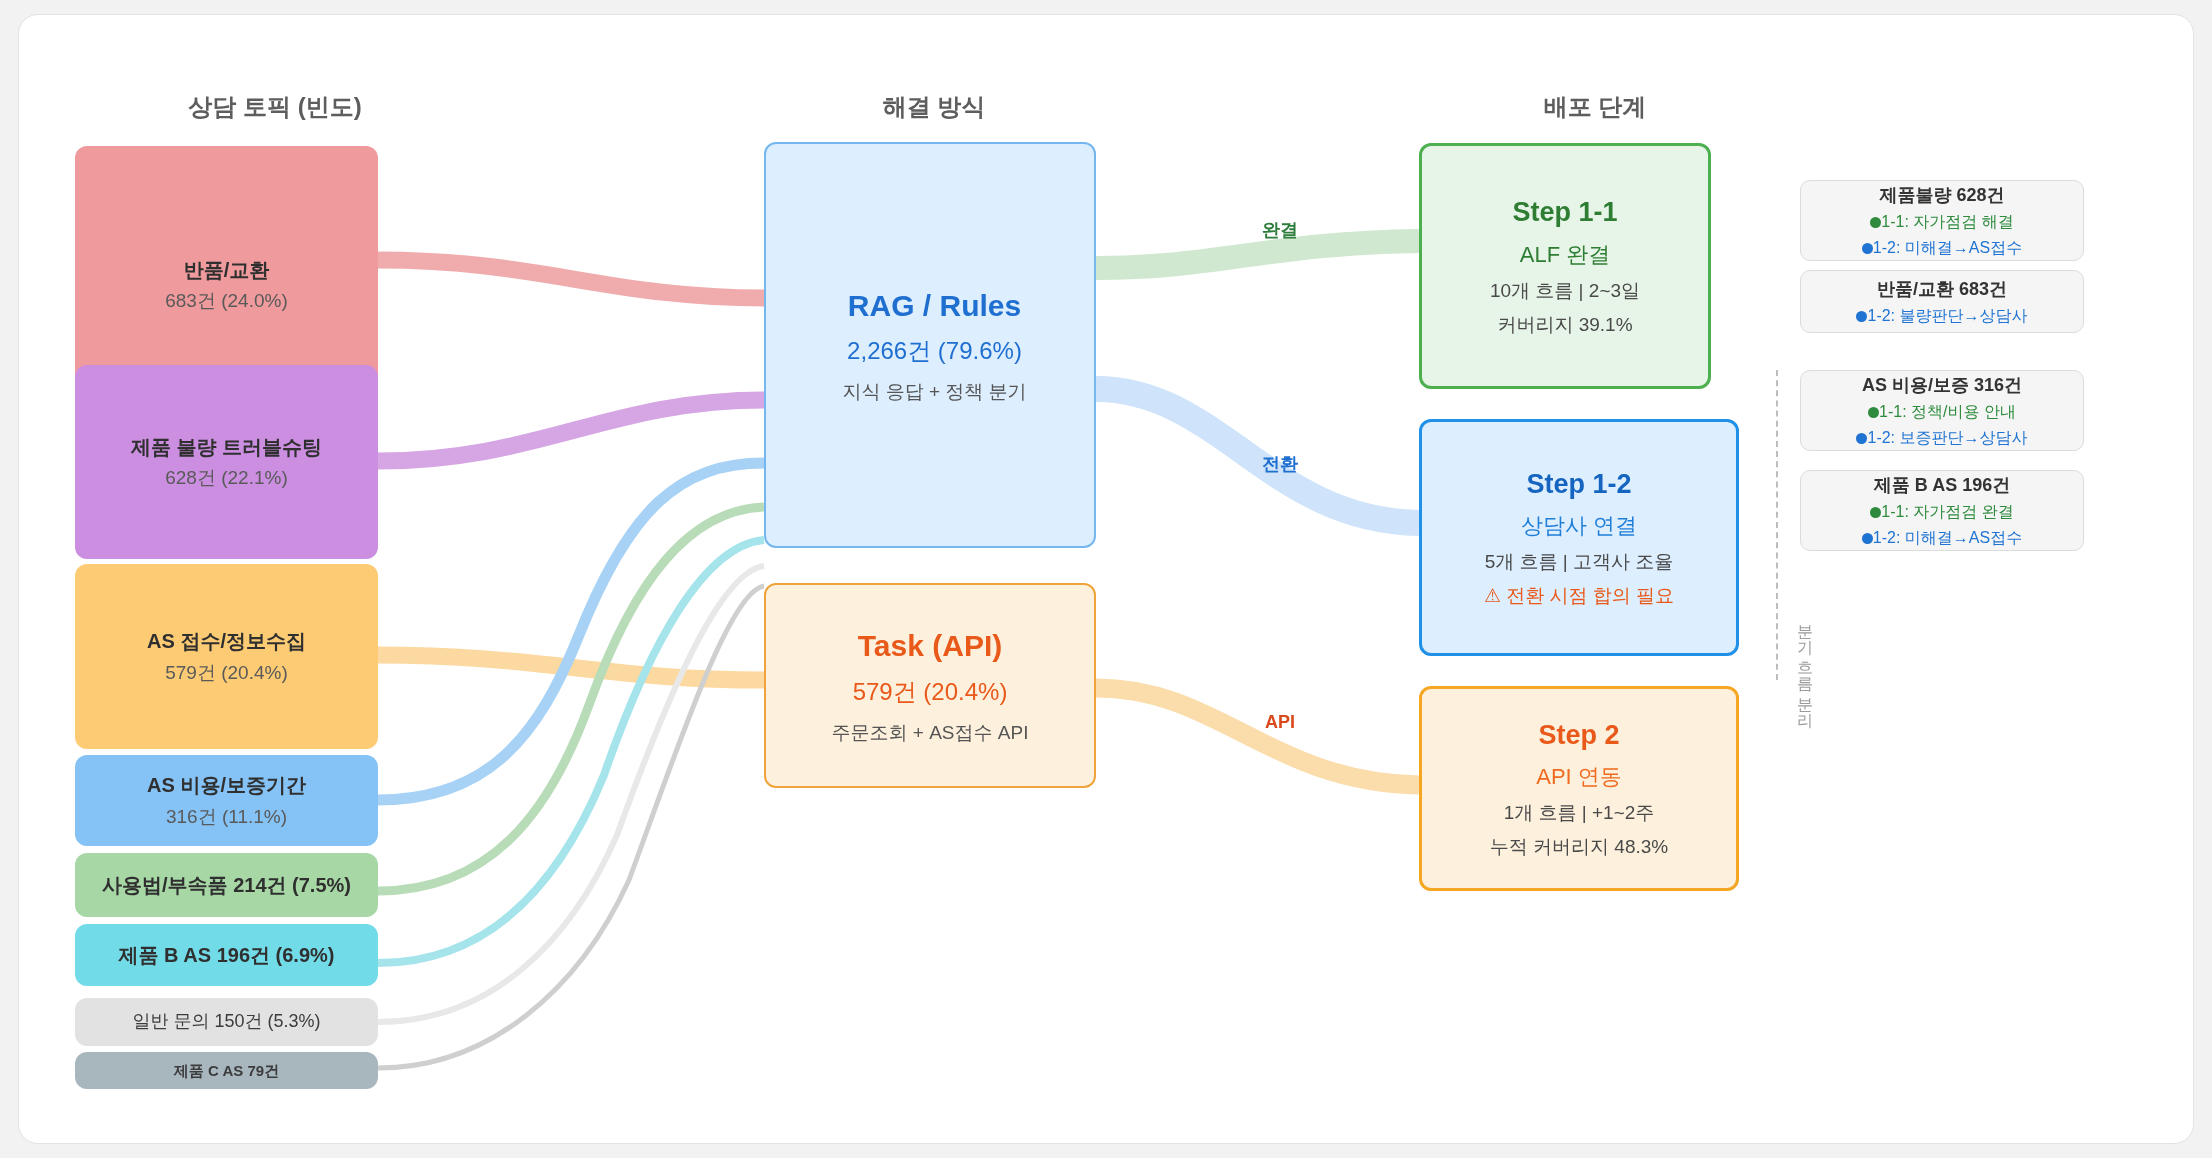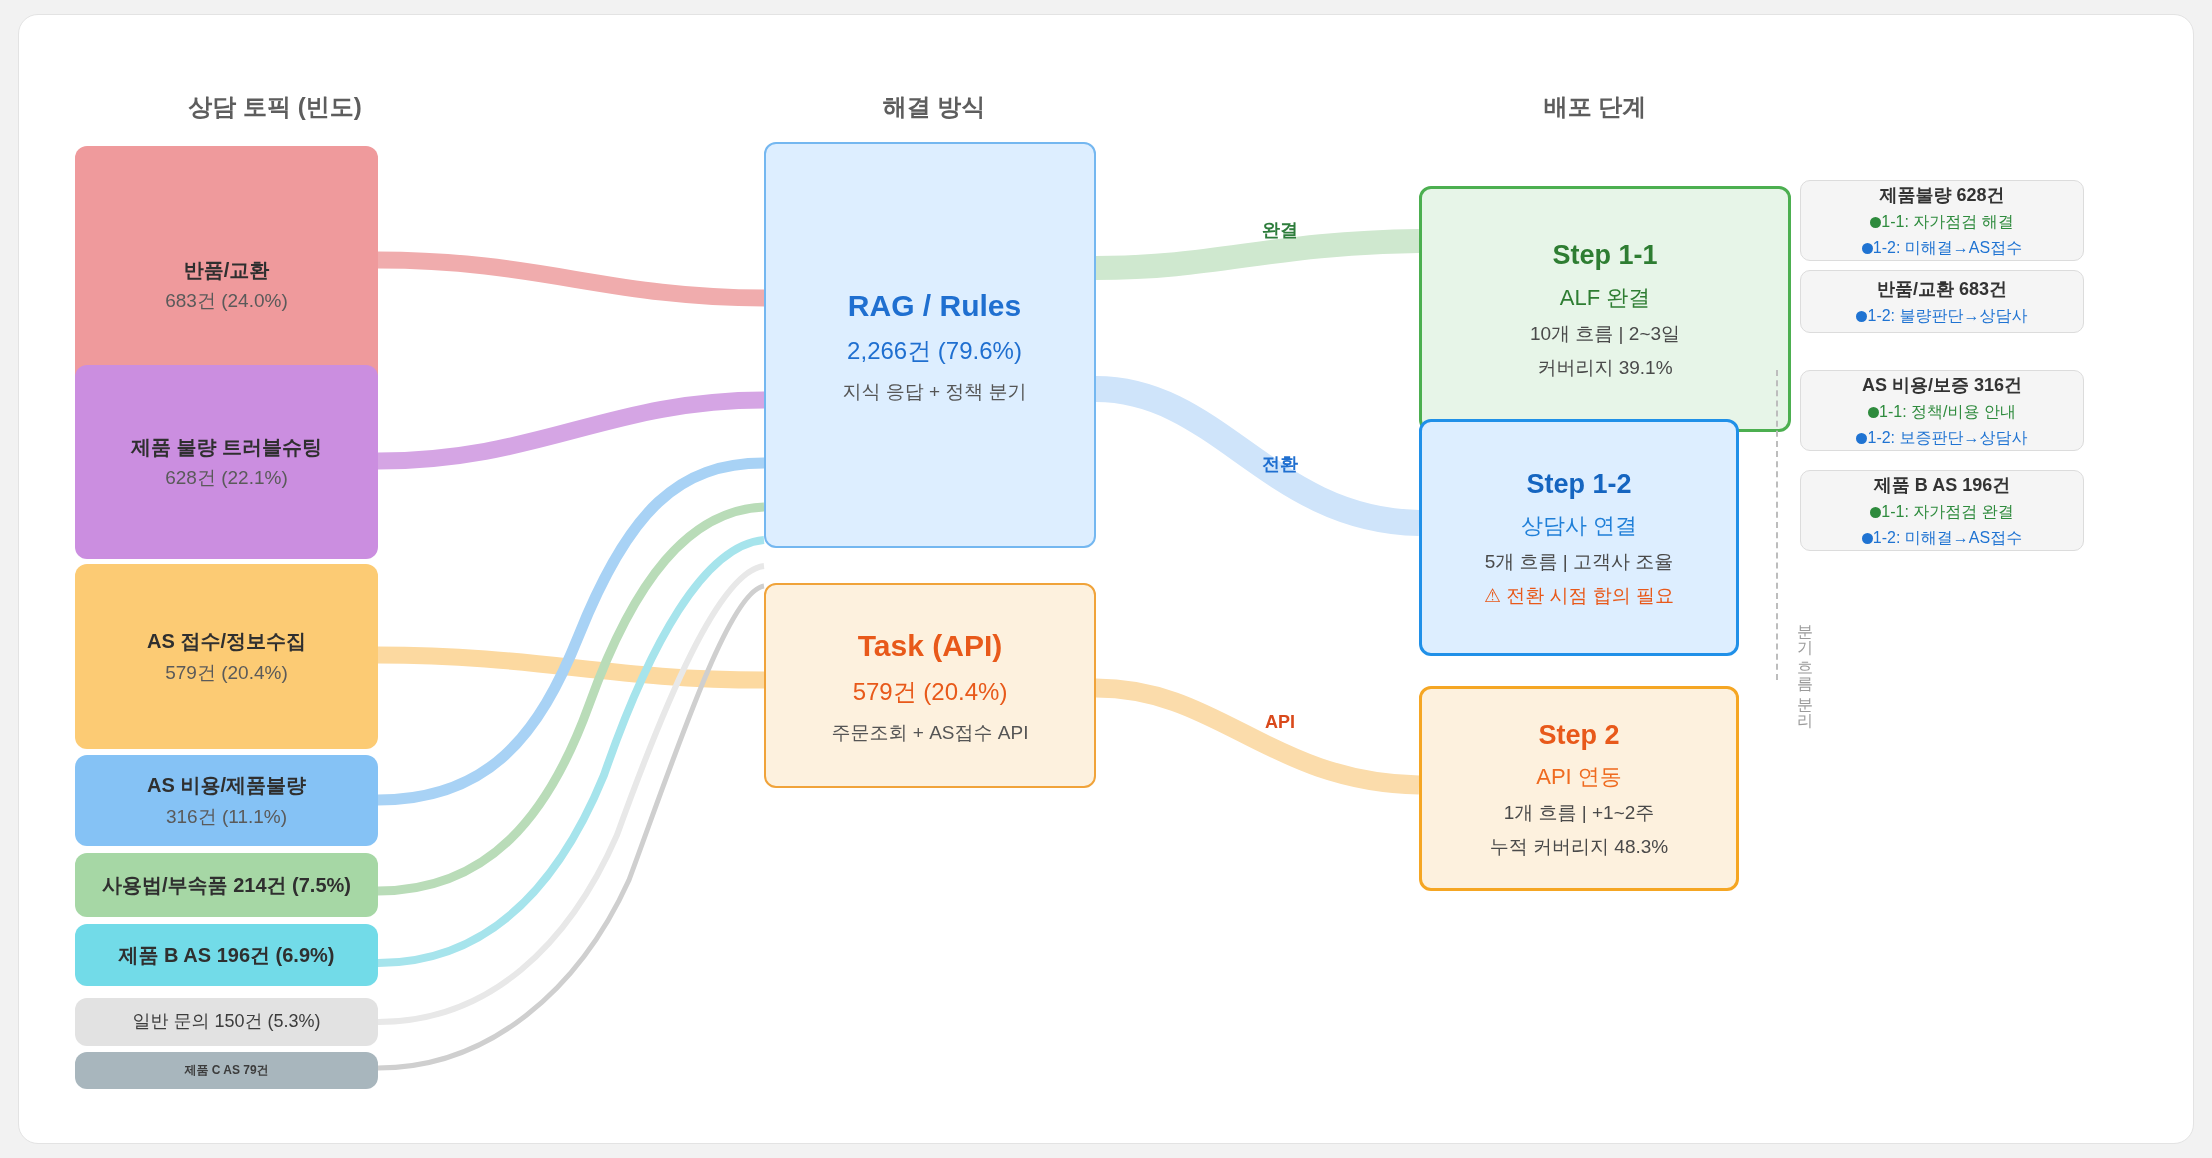--- a/index.html
+++ b/index.html
@@ -54,21 +54,21 @@
   .node .n-title { font-weight: 700; }
   .node .n-sub   { }
   .node .n-desc  { }
 
   
   .src { }
   .src .n-title { font-size: 20px; color: #2f2f2f; }
   .src .n-sub   { font-size: 19px; color: #5a5a5a; margin-top: 5px; }
   .src.one-line .n-title { font-size: 20px; }
   .src.tiny .n-title { font-size: 18px; font-weight: 400; color: #3c3c3c; }
-  .src.tiny2 .n-title { font-size: 12px; font-weight: 600; color: #3c3c3c; }
+  .src.tiny2 .n-title { font-size: 15px; font-weight: 600; color: #3c3c3c; }
 
   
   .mid { border-width: 2px; border-style: solid; }
   .mid .n-title { font-size: 30px; }
   .mid .n-sub   { font-size: 24px; margin-top: 10px; }
   .mid .n-desc  { font-size: 19px; color: #555; margin-top: 12px; }
 
   
   .step { border-width: 3px; border-style: solid; }
   .step .n-title { font-size: 27px; }
@@ -165,21 +165,21 @@
     <div class="n-title">제품 불량 트러블슈팅</div>
     <div class="n-sub">628건 (22.1%)</div>
   </div>
 
   <div class="node src" style="left:56px; top:549px; width:303px; height:185px; background:#fccb74;">
     <div class="n-title">AS 접수/정보수집</div>
     <div class="n-sub">579건 (20.4%)</div>
   </div>
 
   <div class="node src" style="left:56px; top:740px; width:303px; height:91px; background:#85c2f5;">
-    <div class="n-title">AS 비용/제품불량</div>
+    <div class="n-title">AS 비용/보증기간</div>
     <div class="n-sub">316건 (11.1%)</div>
   </div>
 
   <div class="node src one-line" style="left:56px; top:838px; width:303px; height:64px; background:#a6d7a5;">
     <div class="n-title">사용법/부속품 214건 (7.5%)</div>
   </div>
 
   <div class="node src one-line" style="left:56px; top:909px; width:303px; height:62px; background:#72dbe8;">
     <div class="n-title">제품 B AS 196건 (6.9%)</div>
   </div>
@@ -197,21 +197,21 @@
     <div class="n-sub" style="color:#1f6fd0;">2,266건 (79.6%)</div>
     <div class="n-desc">지식 응답 + 정책 분기</div>
   </div>
 
   <div class="node mid" style="left:745px; top:568px; width:332px; height:205px; background:#fdf1de; border-color:#f0a33a;">
     <div class="n-title" style="color:#e8591a;">Task (API)</div>
     <div class="n-sub" style="color:#e8591a;">579건 (20.4%)</div>
     <div class="n-desc">주문조회 + AS접수 API</div>
   </div>
 
-  <div class="node step" style="left:1400px; top:128px; width:372px; height:246px; background:#e7f5e8; border-color:#4caf50;margin-top:43px;">
+  <div class="node step" style="left:1400px; top:128px; width:292px; height:246px; background:#e7f5e8; border-color:#4caf50;">
     <div class="n-title" style="color:#2e7d32;">Step 1-1</div>
     <div class="n-sub" style="color:#2e7d32;">ALF 완결</div>
     <div class="n-l1">10개 흐름 | 2~3일</div>
     <div class="n-l2">커버리지 39.1%</div>
   </div>
 
   <div class="node step" style="left:1400px; top:404px; width:320px; height:237px; background:#ddeeff; border-color:#2090e8;">
     <div class="n-title" style="color:#1565c0;">Step 1-2</div>
     <div class="n-sub" style="color:#1f7fd8;">상담사 연결</div>
     <div class="n-l1">5개 흐름 | 고객사 조율</div>

